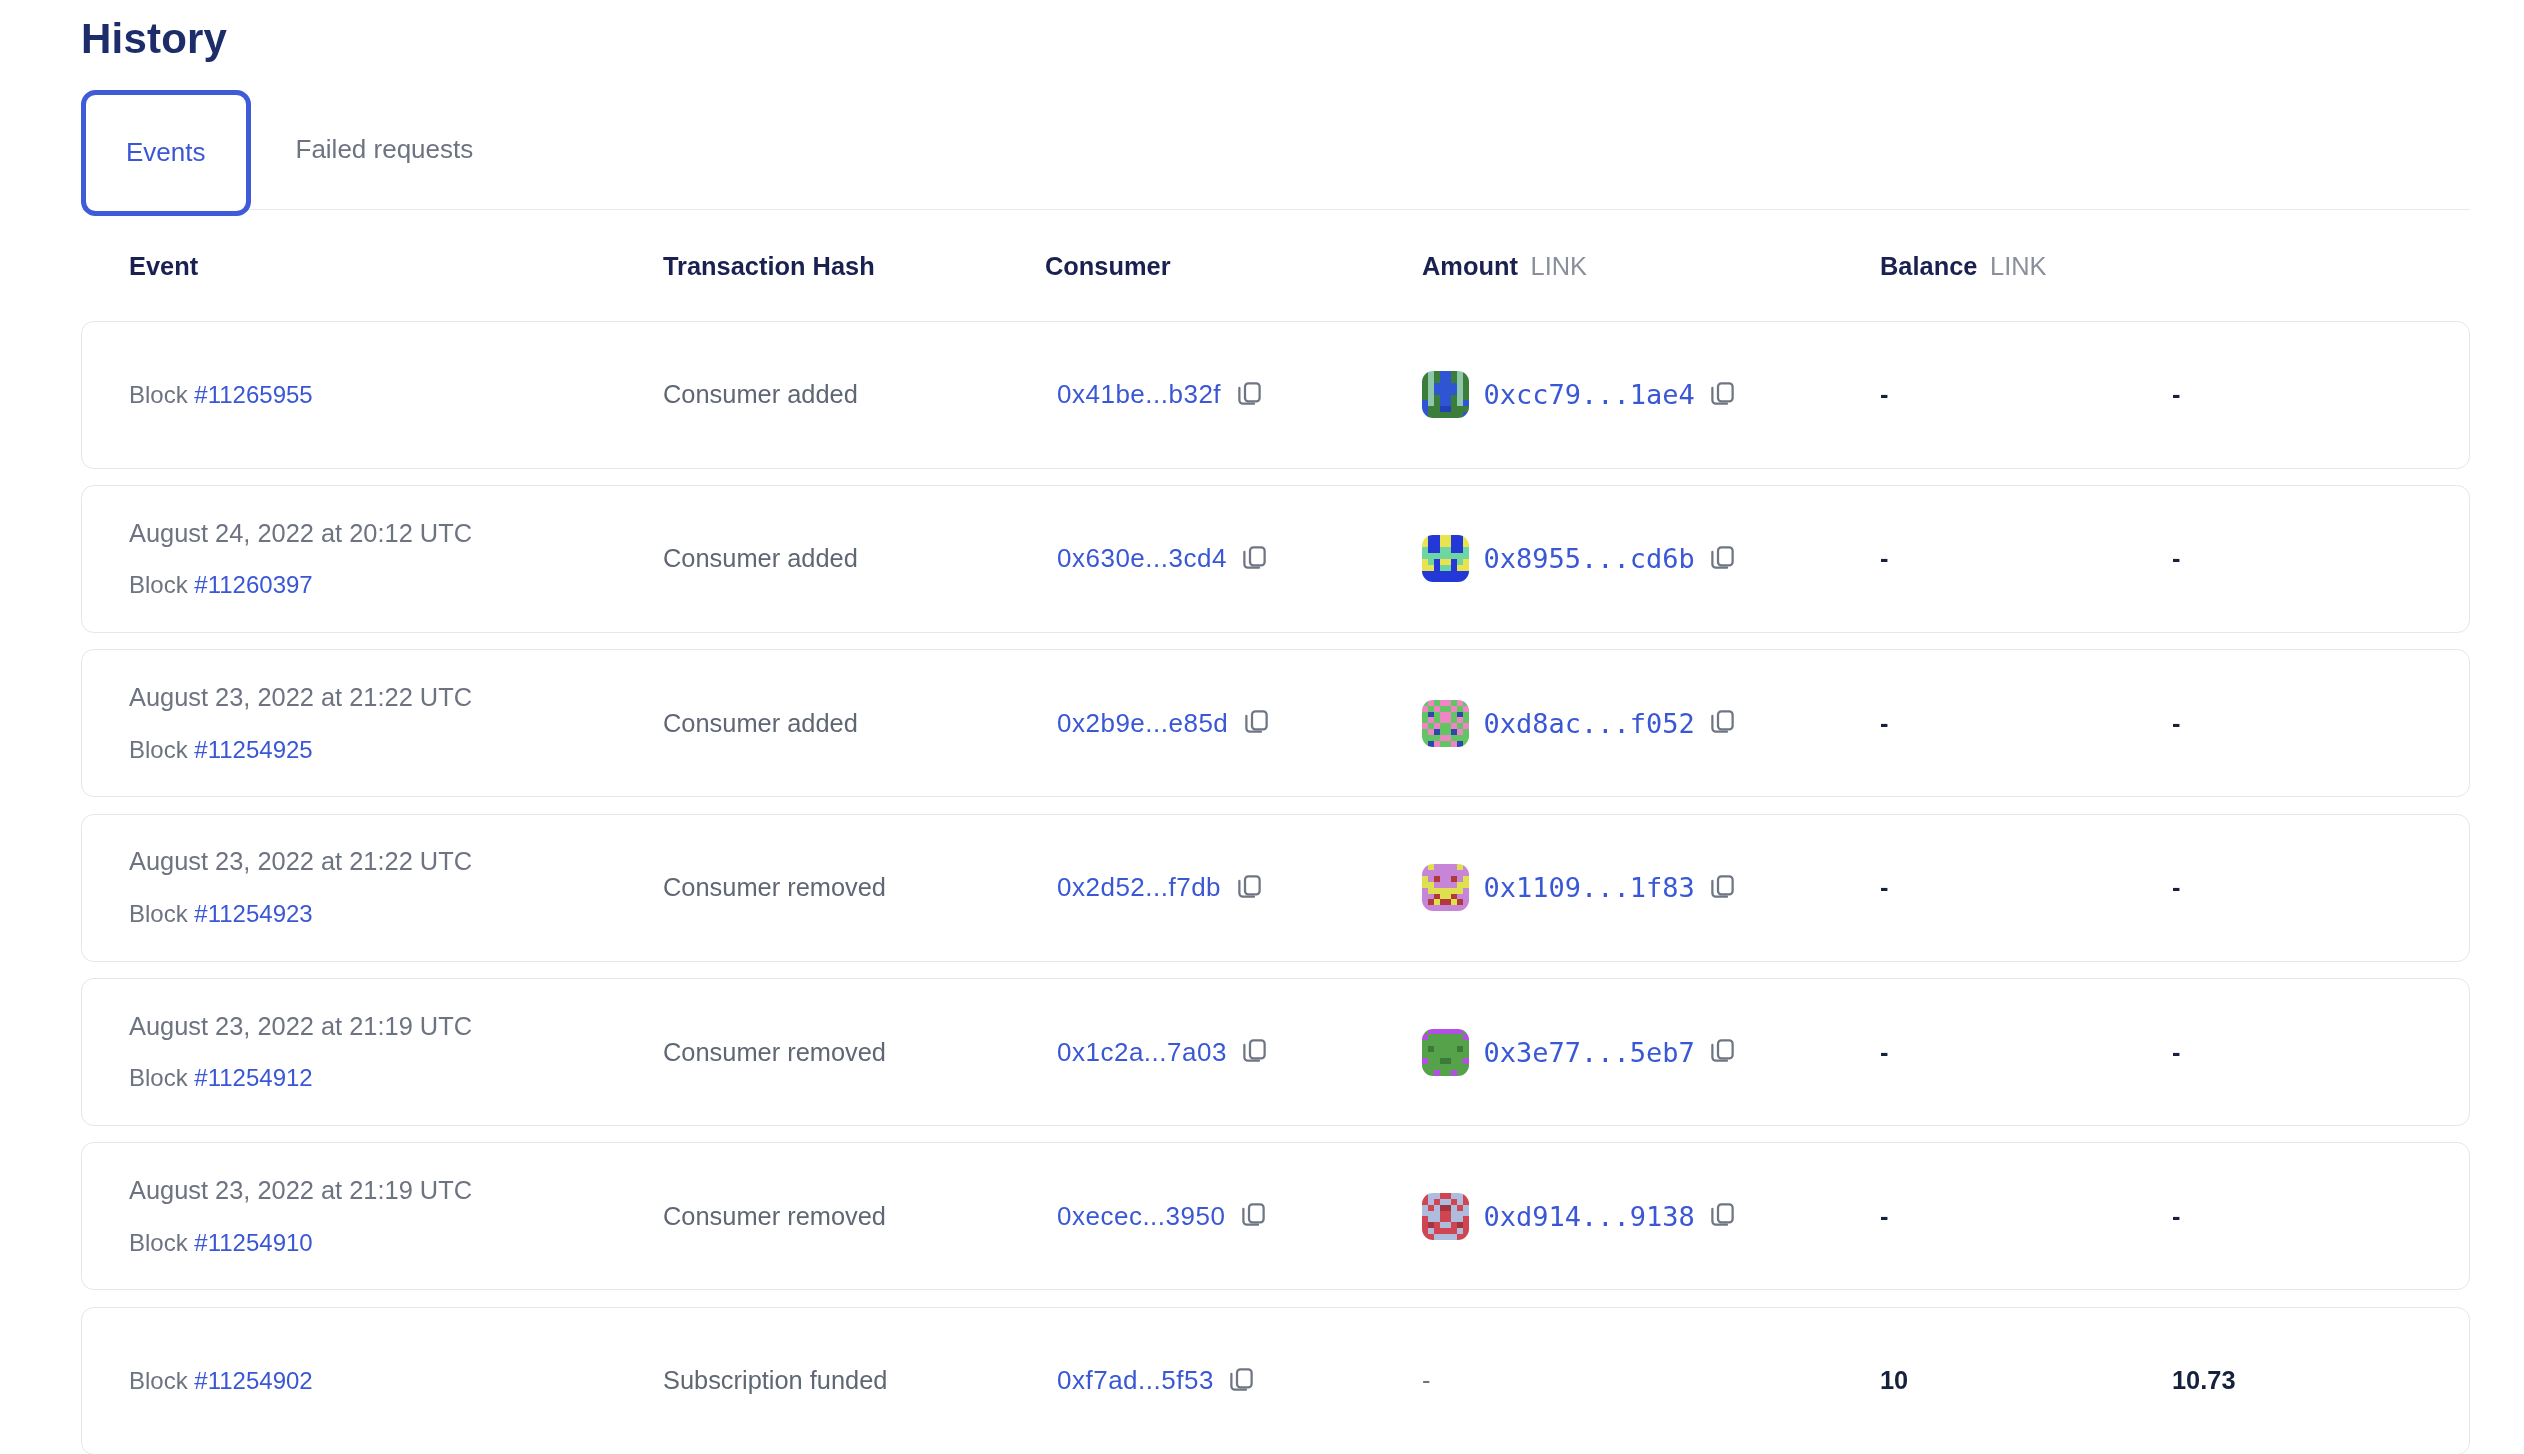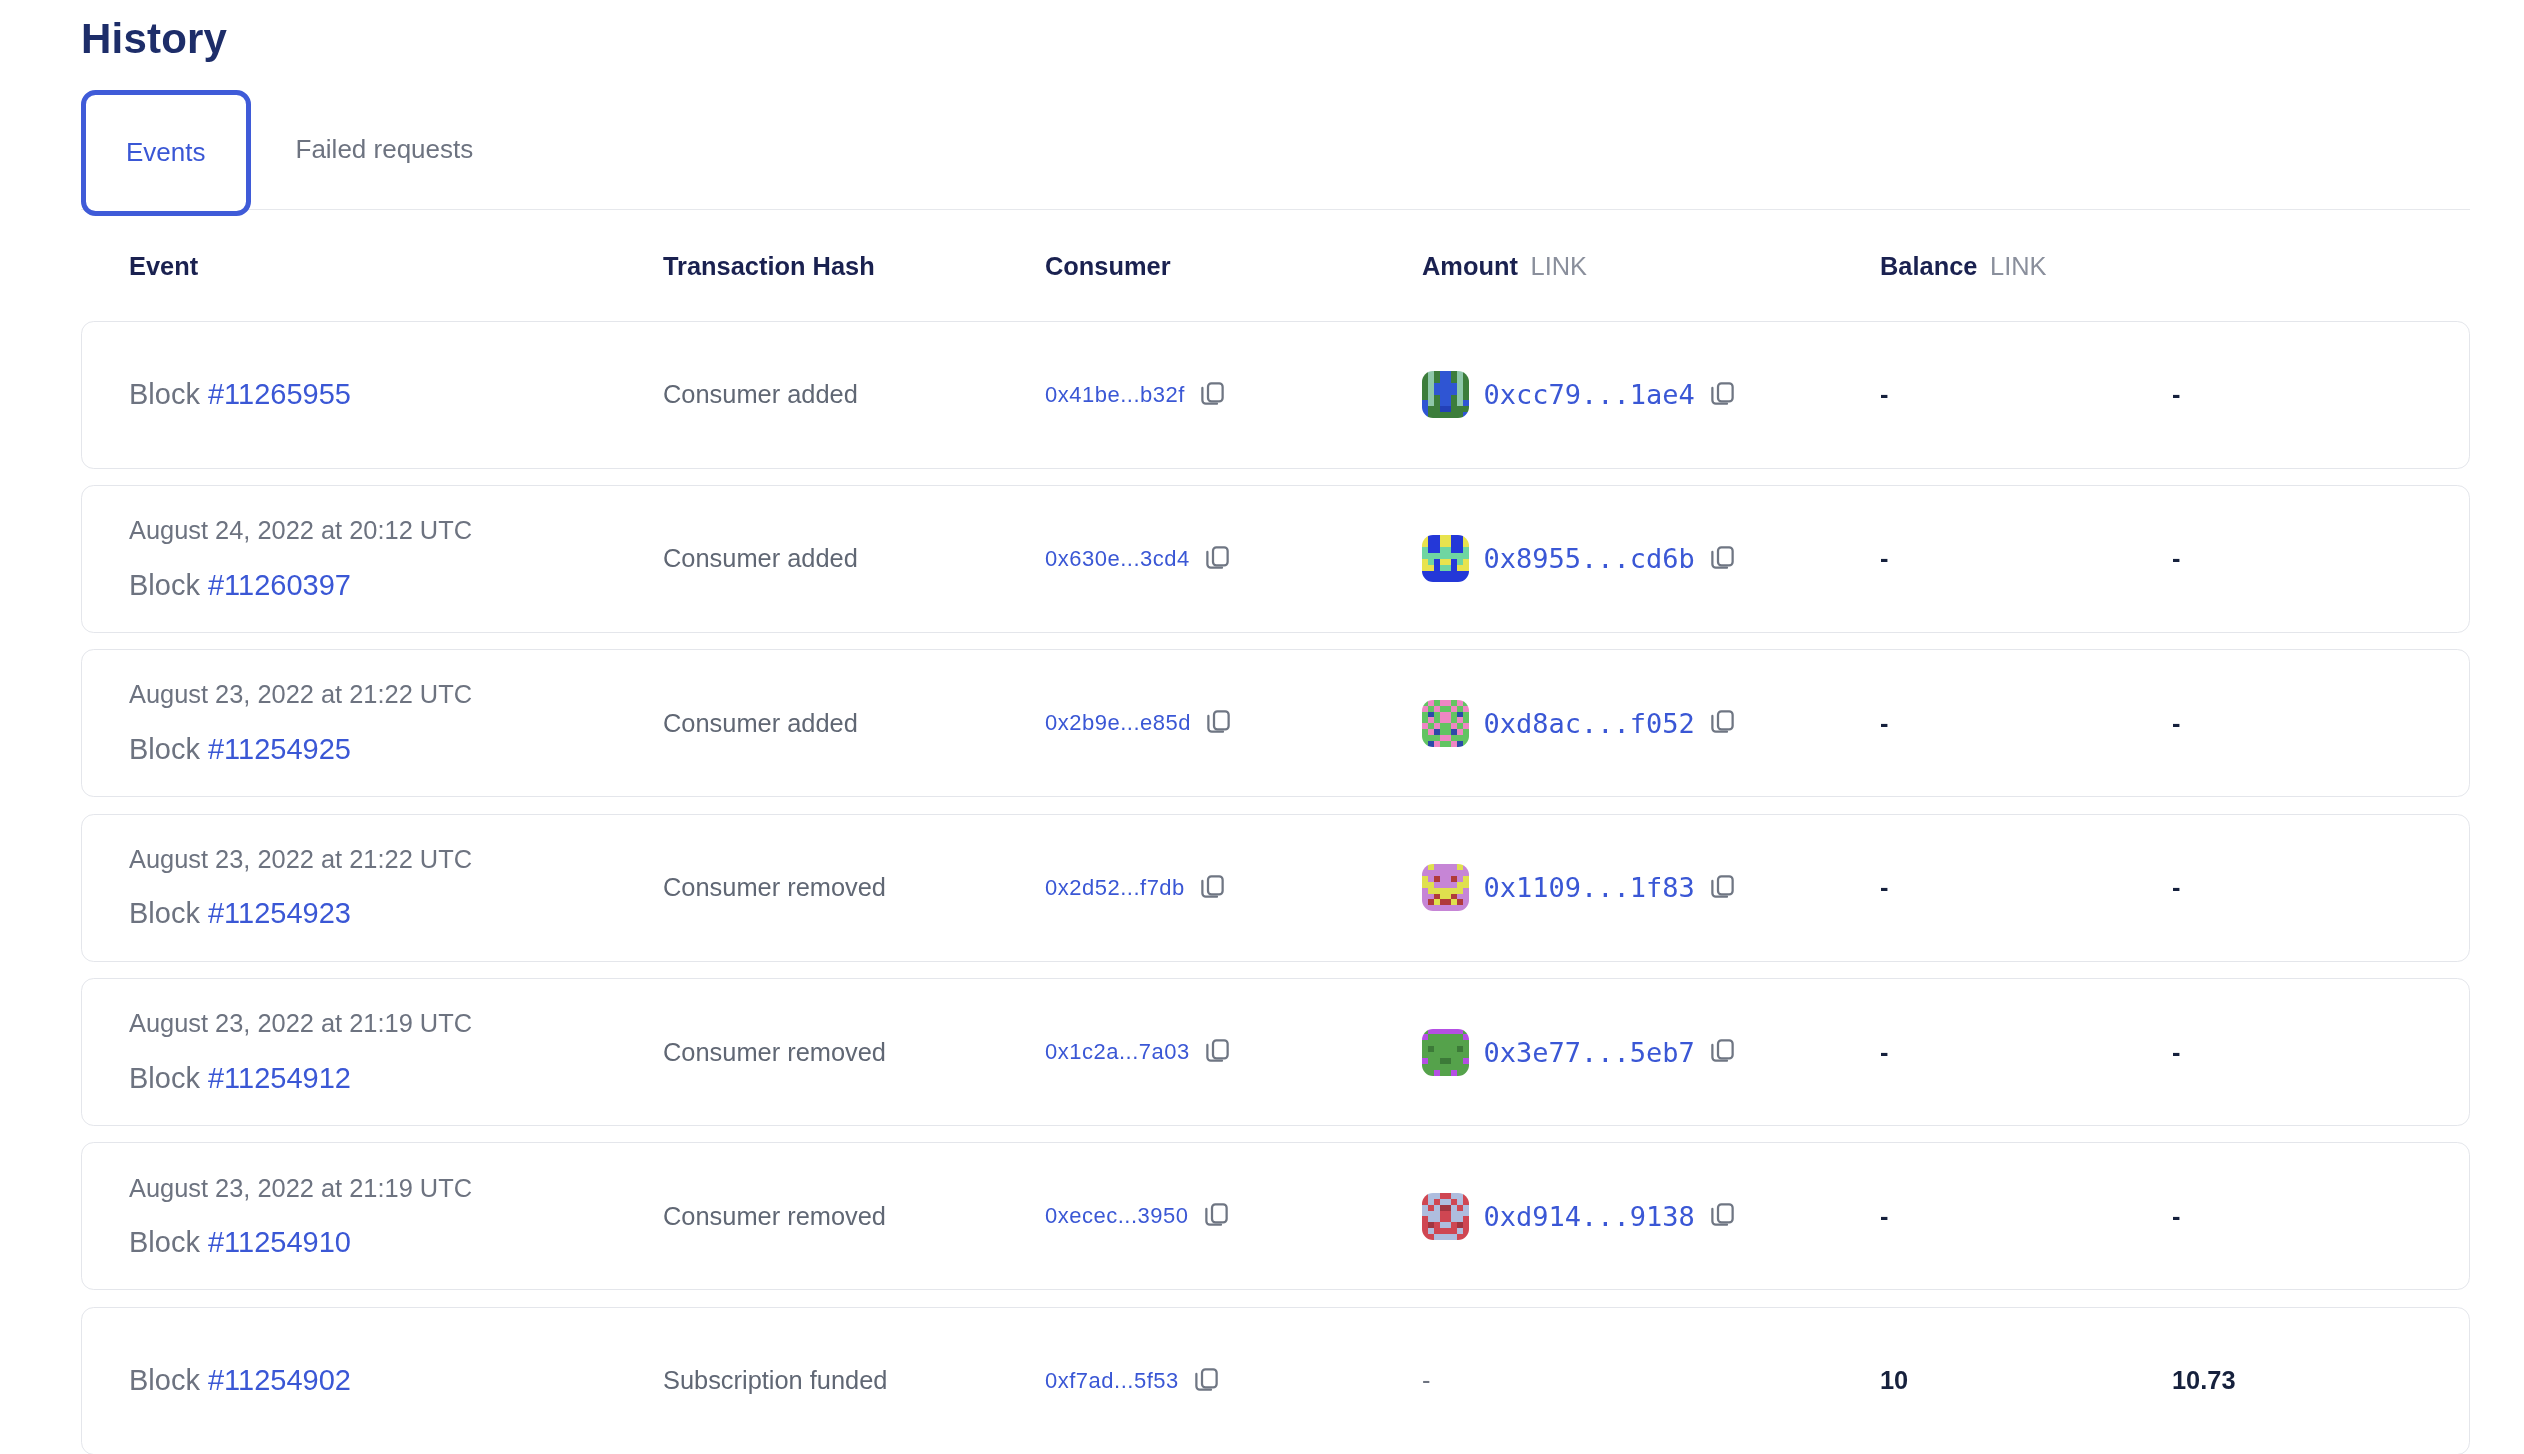--- a/index.html
+++ b/index.html
@@ -50,26 +50,26 @@
   .row-card {
     display: grid;
     grid-template-columns: 534px 382px 377px 458px 292px auto;
     align-items: center;
     border: 1.8px solid #e4e6eb; border-radius: 12.7px;
     height: 148px; margin-bottom: 16.4px;
     padding-left: 47px; background: #ffffff;
   }
   .cell-time { display: flex; flex-direction: column; gap: 23.6px; }
   .date-text { font-size: 25.4px; color: #6d7380; }
-  .block-line { font-size: 29px; color: #6d7380; }
+  .block-line { font-size: 24px; color: #6d7380; }
   .block-link { color: #3a57d5; text-decoration: none; cursor: pointer; }
   .event-text { font-size: 25.4px; color: #606774; }
 
   .hash-wrap { display: flex; align-items: center; gap: 14.5px; }
-  .tx-link { font-size: 22px; color: #3a57d5; text-decoration: none; cursor: pointer; letter-spacing: 0.5px; }
+  .tx-link { font-size: 26px; color: #3a57d5; text-decoration: none; cursor: pointer; letter-spacing: 0.5px; margin-left: 12px; }
   .consumer-link { font-size: 27px; color: #3a57d5; text-decoration: none; cursor: pointer; font-family: "DejaVu Sans Mono", monospace; }
   .copy-btn { display: inline-flex; cursor: pointer; border: none; background: none; padding: 0; }
 
   .identicon {
     width: 47px; height: 47px; border-radius: 11px; overflow: hidden;
     display: grid; grid-template-columns: repeat(8, 1fr); grid-template-rows: repeat(8, 1fr);
     flex: none;
   }
 
   .amount-text, .balance-text { font-size: 25.4px; font-weight: 600; color: #16213d; }

